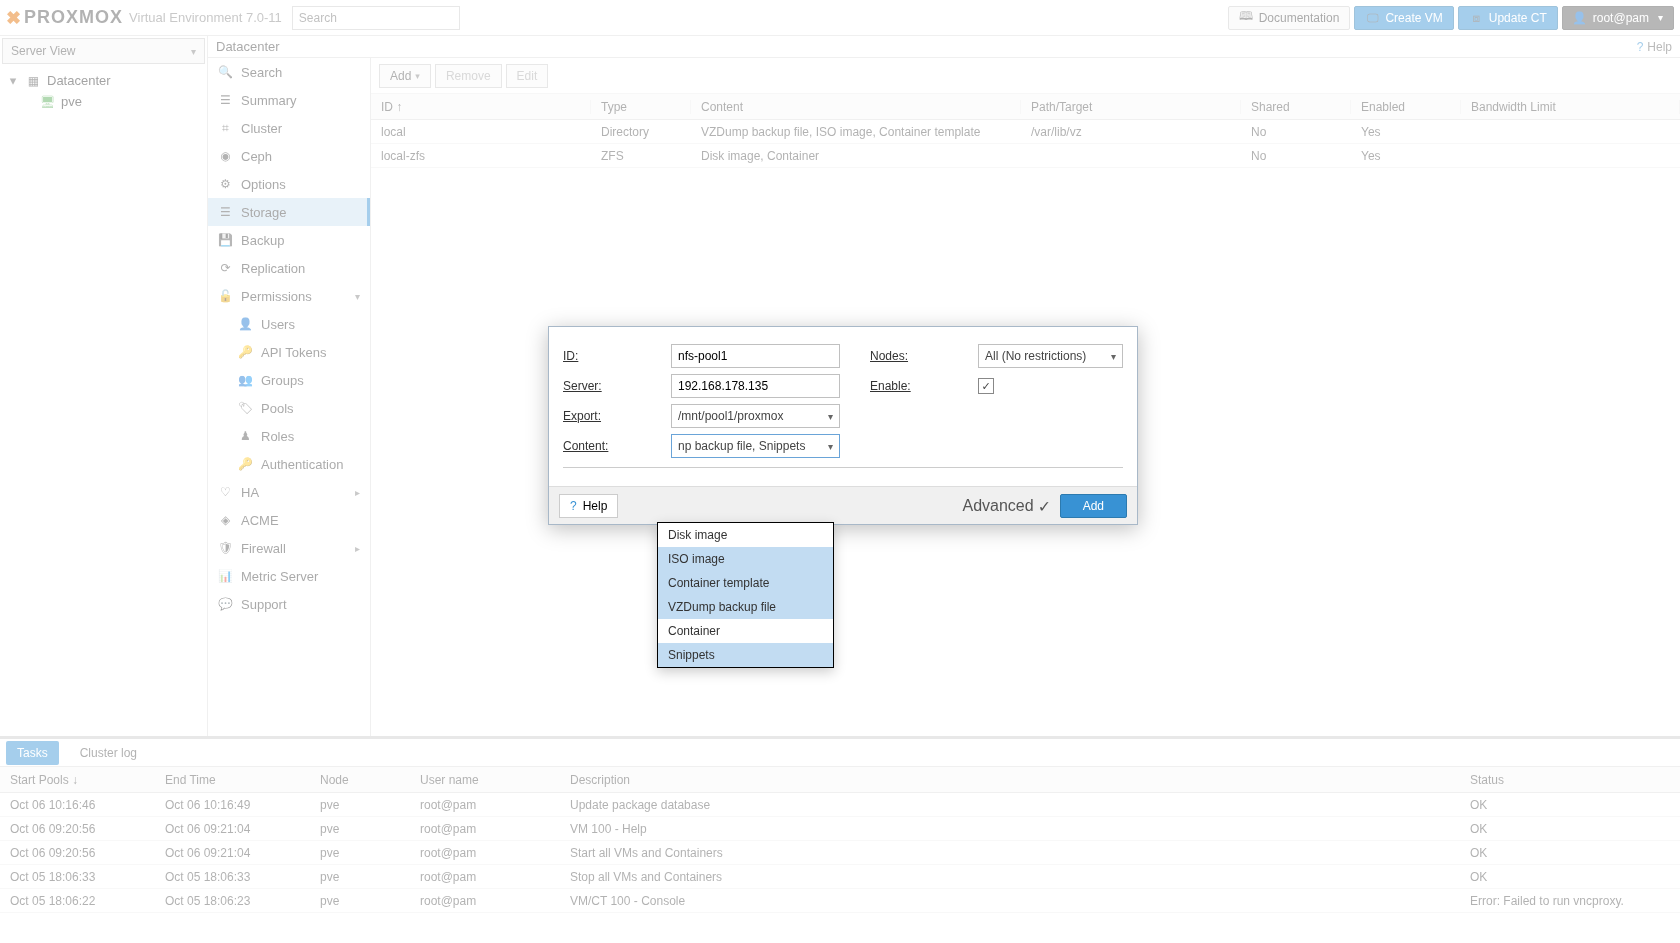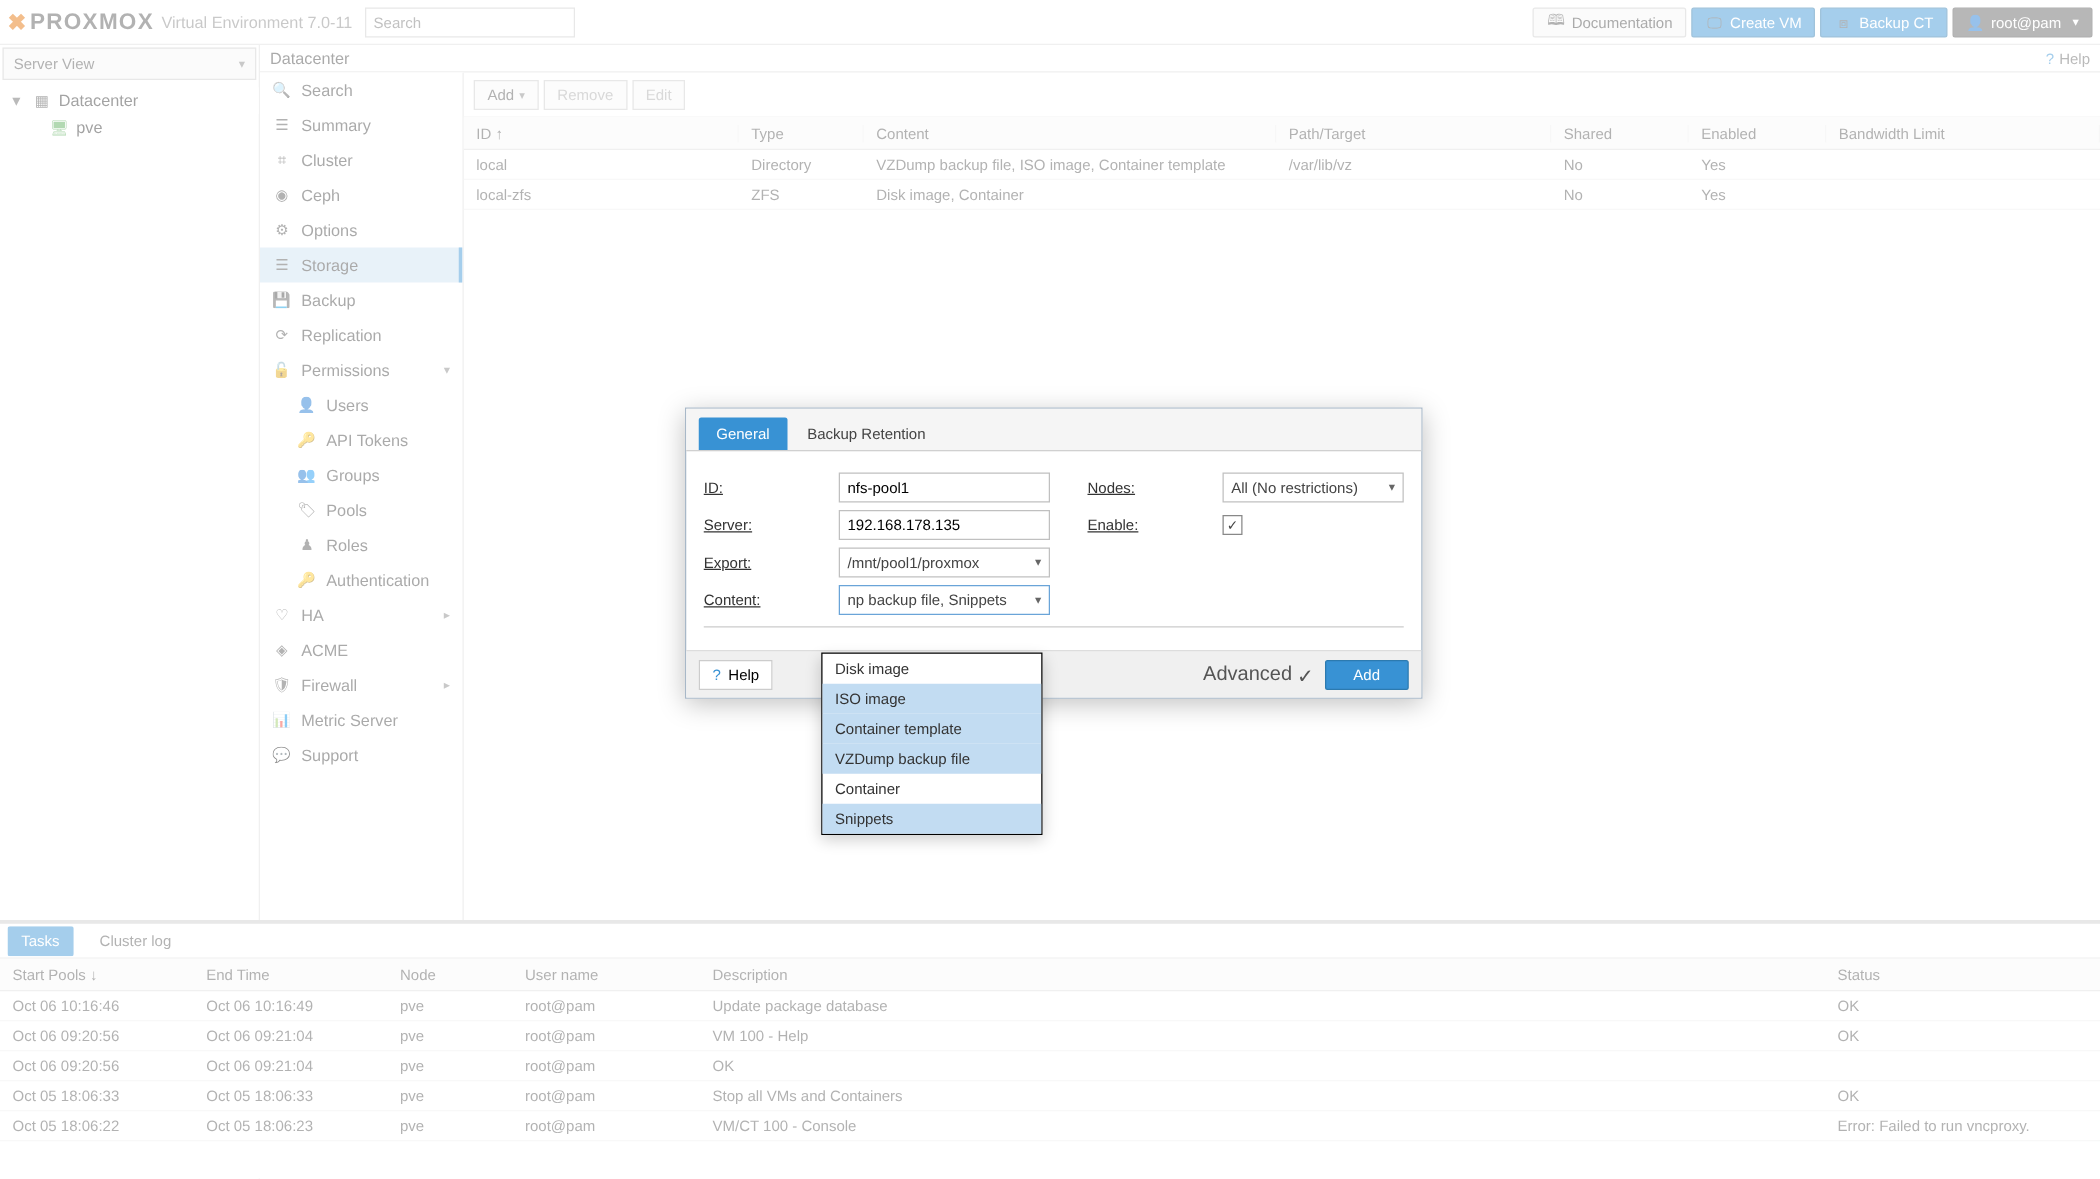--- a/index.html
+++ b/index.html
@@ -101,21 +101,21 @@
     <button class="btn">
         <span class="ic">🕮</span>
         <span>Documentation</span>
       </button>
     <button class="btn blue">
         <span class="ic">🖵</span>
         <span>Create VM</span>
       </button>
     <button class="btn blue">
         <span class="ic">⧈</span>
-        <span>Backup CT</span>
+        <span>Update CT</span>
       </button>
     <button class="btn dark">
         <span class="ic">👤</span>
         <span>root@pam</span>
         <span style="margin-left:4px;font-size:10px">▾</span>
       </button>
   </div>
 </div>
 
 <div class="left-pane">
@@ -302,20 +302,21 @@
         <div class="lcol lc-node">pve</div>
         <div class="lcol lc-user">root@pam</div>
         <div class="lcol lc-desc">VM 100 - Help</div>
         <div class="lcol lc-status">OK</div>
       </div>
       <div class="log-row">
         <div class="lcol lc-start">Oct 06 09:20:56</div>
         <div class="lcol lc-end">Oct 06 09:21:04</div>
         <div class="lcol lc-node">pve</div>
         <div class="lcol lc-user">root@pam</div>
+        <div class="lcol lc-desc">Start all VMs and Containers</div>
         <div class="lcol lc-status">OK</div>
       </div>
       <div class="log-row">
         <div class="lcol lc-start">Oct 05 18:06:33</div>
         <div class="lcol lc-end">Oct 05 18:06:33</div>
         <div class="lcol lc-node">pve</div>
         <div class="lcol lc-user">root@pam</div>
         <div class="lcol lc-desc">Stop all VMs and Containers</div>
         <div class="lcol lc-status">OK</div>
       </div>
@@ -326,24 +327,20 @@
         <div class="lcol lc-user">root@pam</div>
         <div class="lcol lc-desc">VM/CT 100 - Console</div>
         <div class="lcol lc-status">Error: Failed to run vncproxy.</div>
       </div>
     </div>
 </div>
 
 <div class="overlay"></div>
 
 <div class="modal">
-  <div class="modal-tabs">
-    <div class="mtab active">General</div>
-    <div class="mtab inactive">Backup Retention</div>
-  </div>
   <div class="modal-body">
     <div class="form-row">
       <div class="form-col">
         <div class="field">
             <label>ID:</label>
             <input type="text" value="nfs-pool1" style="">
           </div>
         <div class="field">
             <label>Server:</label>
             <input type="text" value="192.168.178.135" style="">

